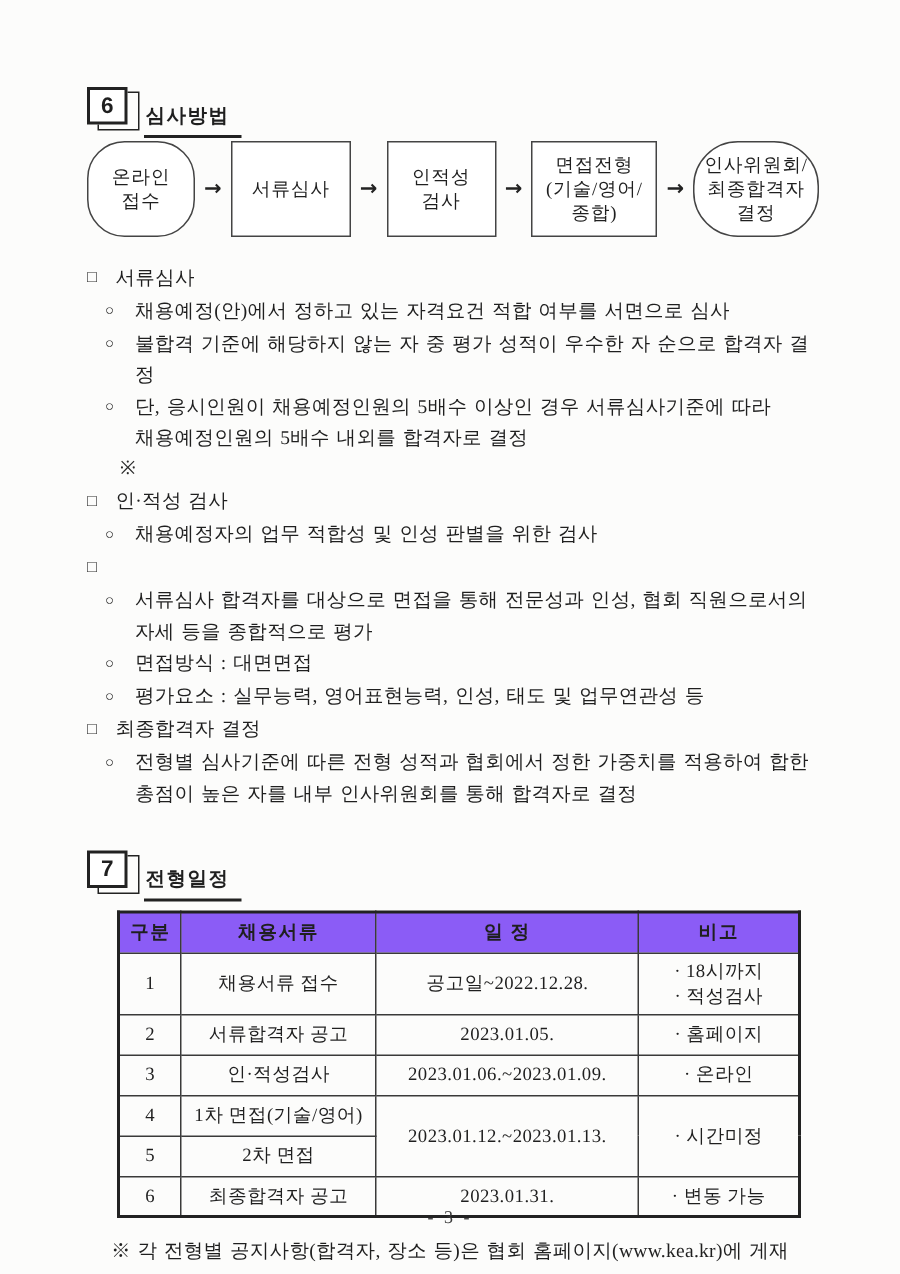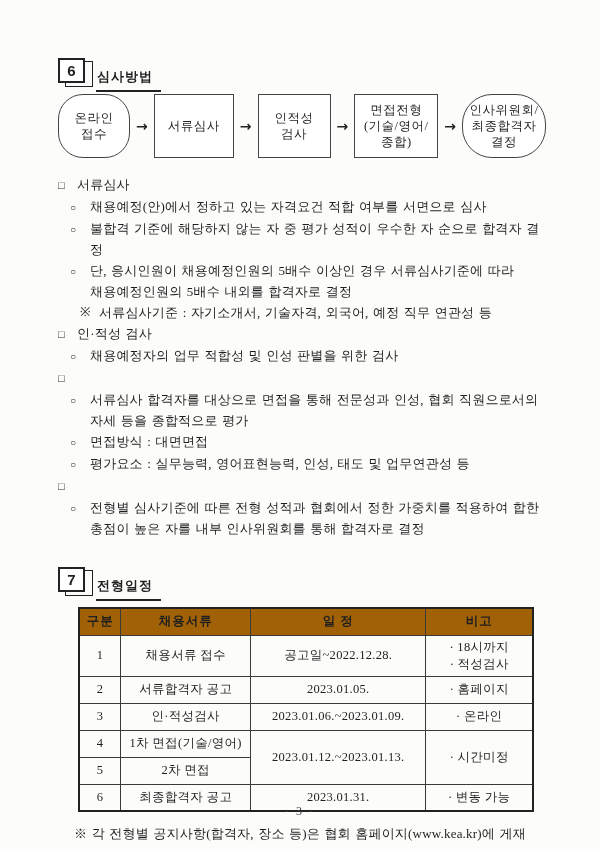--- a/index.html
+++ b/index.html
@@ -60,21 +60,21 @@
   
   table.sched {
     border-collapse:collapse; margin:14px 0 0 20px; width:456px;
     table-layout:fixed; border:2px solid #222;
   }
   table.sched th, table.sched td {
     border:1px solid #3a3a3a; font-size:12.5px; letter-spacing:0.3px;
     text-align:center; vertical-align:middle; padding:2px 4px;
   }
   table.sched th {
-    background:#a16207; font-weight:bold; height:27px; letter-spacing:1px;
+    background:#8b5cf6; font-weight:bold; height:27px; letter-spacing:1px;
   }
   col.c-no{width:9.2%;} col.c-proc{width:28.6%;} col.c-date{width:38.6%;} col.c-note{width:23.6%;}
   td.note-cell { text-align:left; padding-left:8px; white-space:pre-line; line-height:17px; }
   tr.r1 td { height:41px; }
   tr.rn td { height:27px; }
 
   
   .notes { margin:11px 0 0 16px; }
   .note-line { font-size:13px; line-height:21px; letter-spacing:0.2px; word-spacing:1px; white-space:pre; }
 
@@ -127,21 +127,20 @@
         <span class="marker">○</span>
         <span class="txt">불합격 기준에 해당하지 않는 자 중 평가 성적이 우수한 자 순으로 합격자 결정</span>
       </div>
     <div class="li lvl2">
         <span class="marker">○</span>
         <span class="txt">단, 응시인원이 채용예정인원의 5배수 이상인 경우 서류심사기준에 따라
 채용예정인원의 5배수 내외를 합격자로 결정</span>
       </div>
     <div class="li lvl3">
         <span class="marker">※</span>
-        <span class="txt">서류심사기준 : 자기소개서, 기술자격, 외국어, 예정 직무 연관성 등</span>
       </div>
     <div class="li lvl1">
         <span class="marker">□</span>
         <span class="txt">인·적성 검사</span>
       </div>
     <div class="li lvl2">
         <span class="marker">○</span>
         <span class="txt">채용예정자의 업무 적합성 및 인성 판별을 위한 검사</span>
       </div>
     <div class="li lvl1">
@@ -155,20 +154,21 @@
     <div class="li lvl2">
         <span class="marker">○</span>
         <span class="txt">면접방식 : 대면면접</span>
       </div>
     <div class="li lvl2">
         <span class="marker">○</span>
         <span class="txt">평가요소 : 실무능력, 영어표현능력, 인성, 태도 및 업무연관성 등</span>
       </div>
     <div class="li lvl1">
         <span class="marker">□</span>
+        <span class="txt">최종합격자 결정</span>
       </div>
     <div class="li lvl2">
         <span class="marker">○</span>
         <span class="txt">전형별 심사기준에 따른 전형 성적과 협회에서 정한 가중치를 적용하여 합한
 총점이 높은 자를 내부 인사위원회를 통해 합격자로 결정</span>
       </div>
   </div>
 
   <div class="sec-head sec7">
     <div class="numbox">

